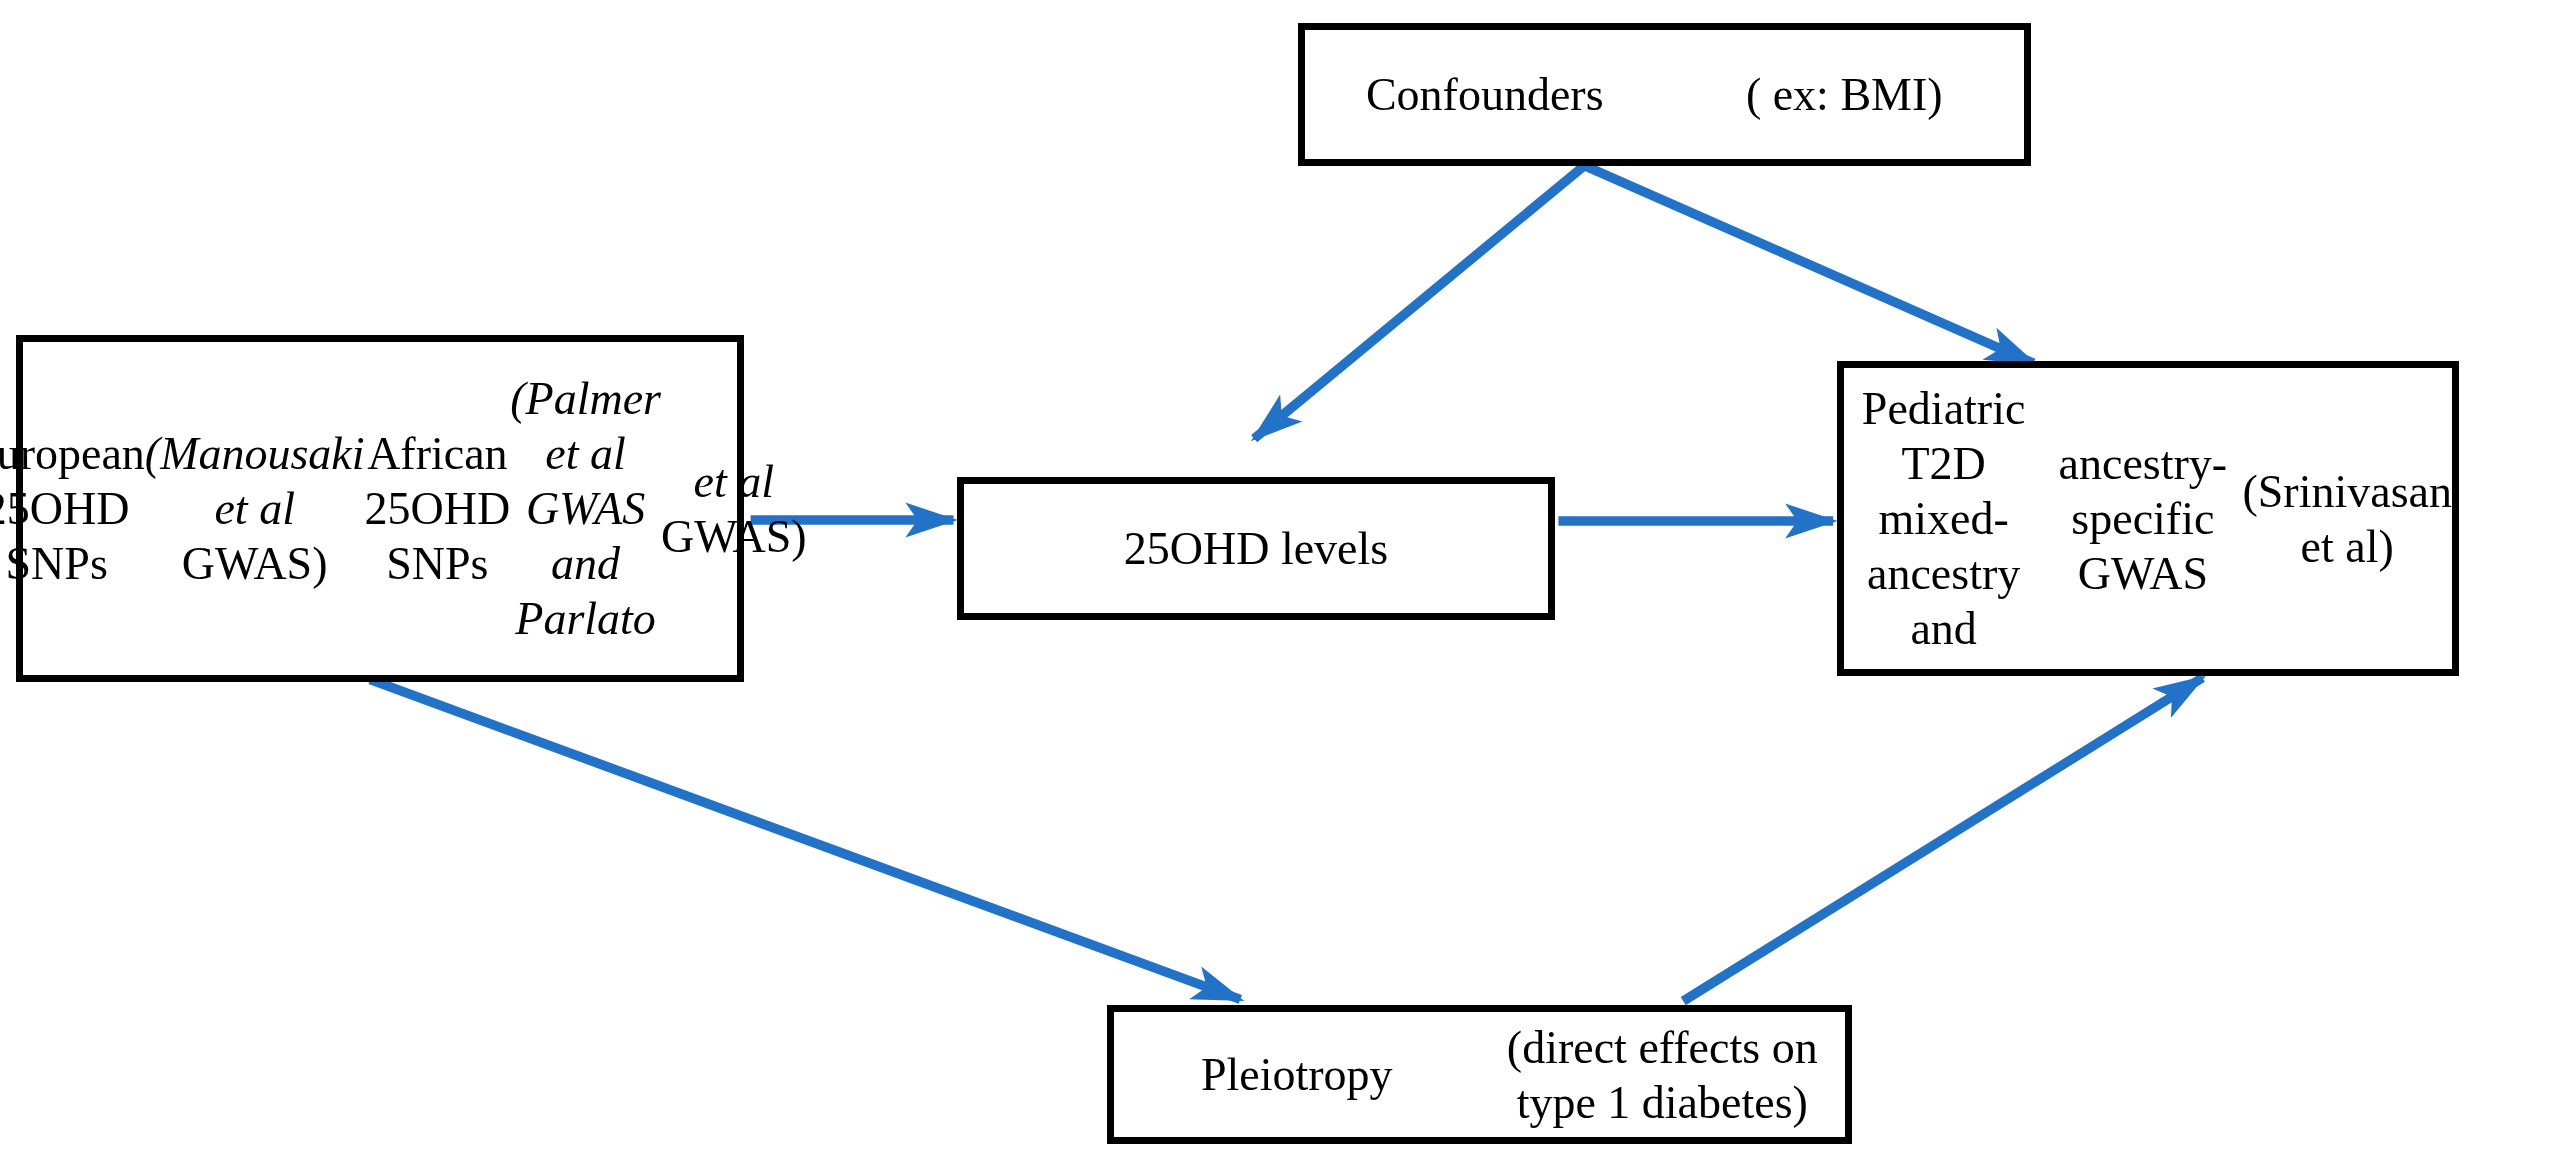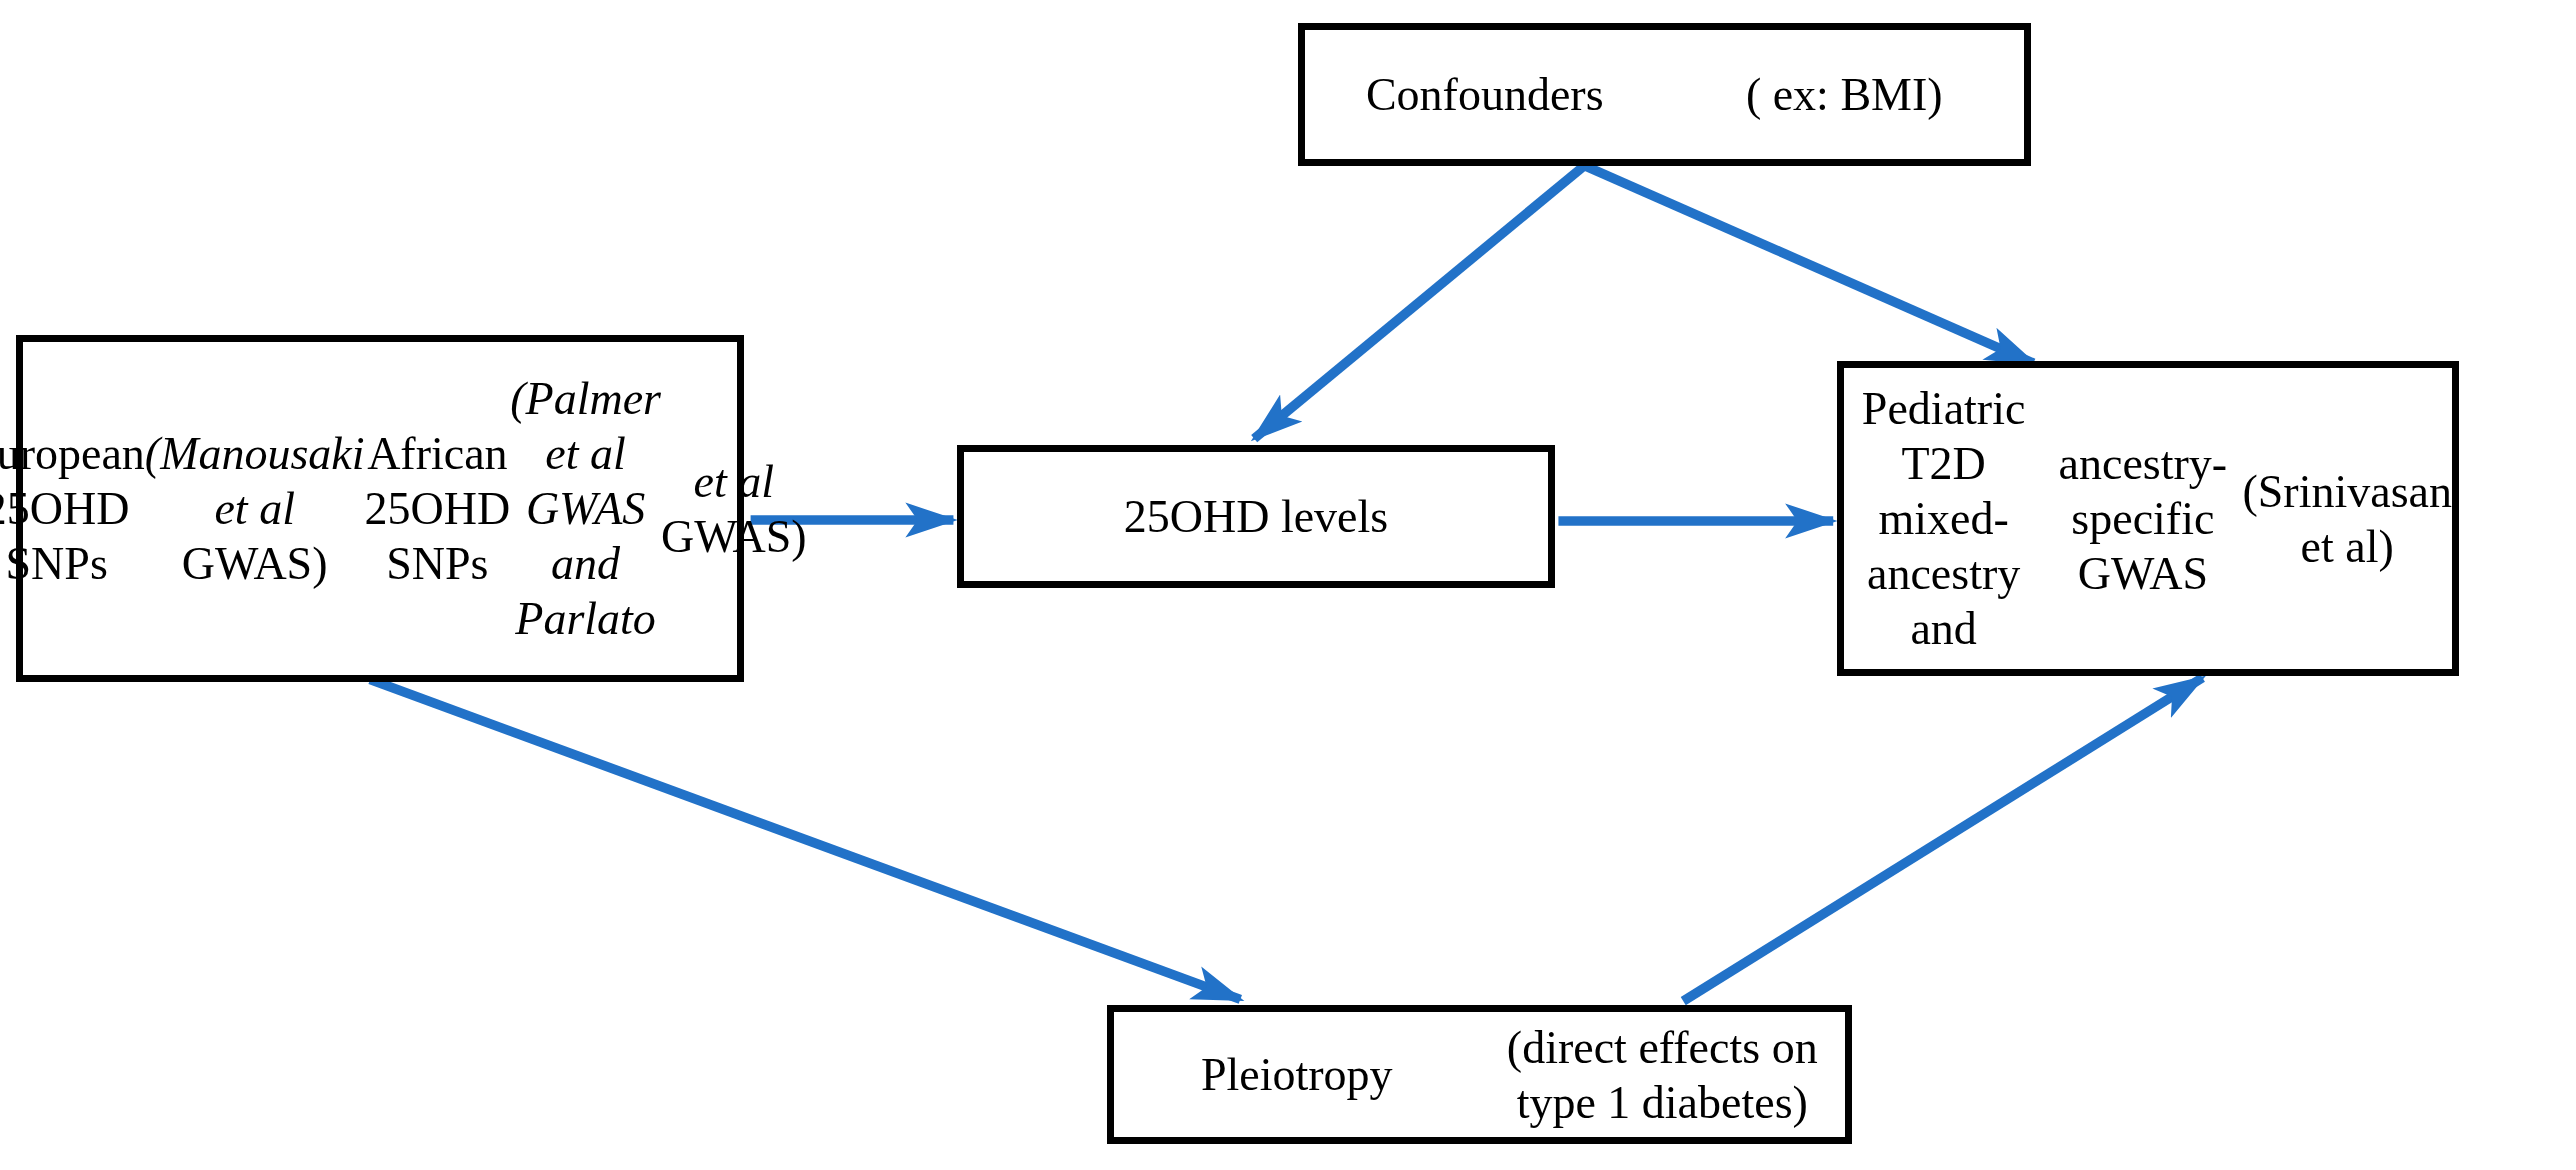--- a/index.html
+++ b/index.html
@@ -59,21 +59,21 @@
 
   <div class="node" id="node-exposure" style="border-color: rgb(0, 0, 0); padding-left: 16px;">
     <div class="line">European 25OHD SNPs</div>
     <div class="line"><span class="it">(Manousaki et al</span><span> GWAS)</span></div>
     <div class="spacer"></div>
     <div class="line">African 25OHD SNPs</div>
     <div class="line it">(Palmer et al GWAS and Parlato</div>
     <div class="line"><span class="it">et al</span><span> GWAS)</span></div>
   </div>
 
-  <div class="node" id="node-mediator" style="border-color: rgb(0, 0, 0);">
+  <div class="node" id="node-mediator" style="border-color: rgb(0, 0, 0); margin-top: 32px;">
     <div class="line">25OHD levels</div>
   </div>
 
   <div class="node" id="node-outcome" style="border-color: rgb(0, 0, 0);">
     <div class="line">Pediatric T2D mixed-ancestry and</div>
     <div class="line">ancestry-specific GWAS</div>
     <div class="line">(Srinivasan et al)</div>
   </div>
 
   <div class="node" id="node-pleiotropy" style="border-color: rgb(0, 0, 0);">

